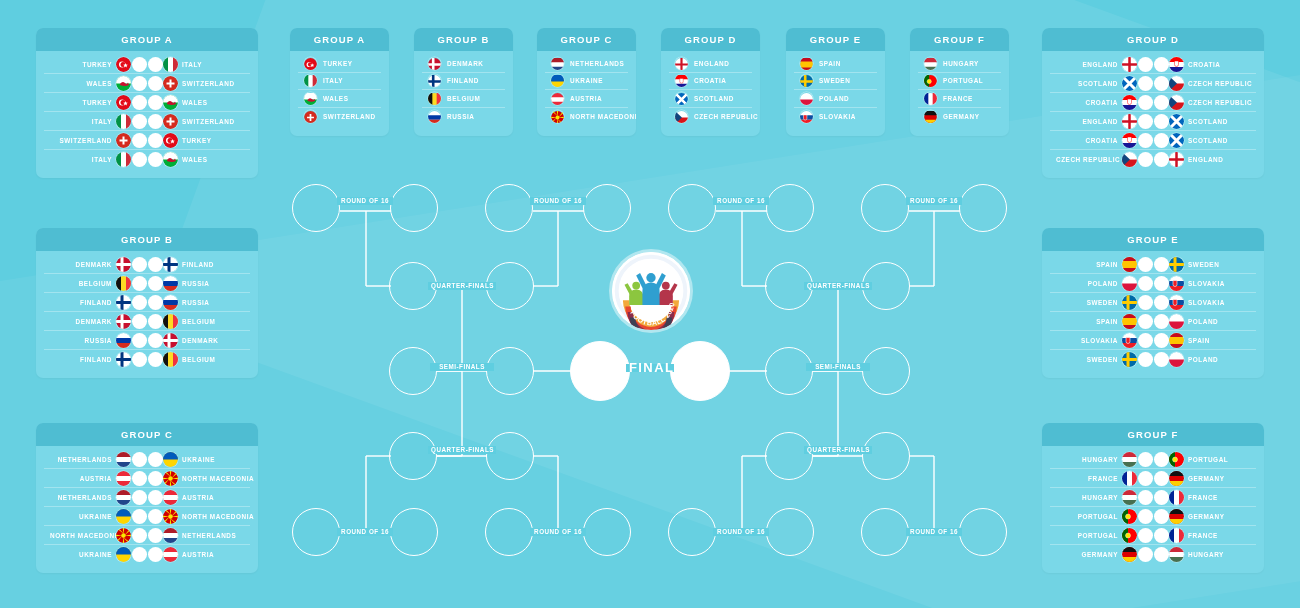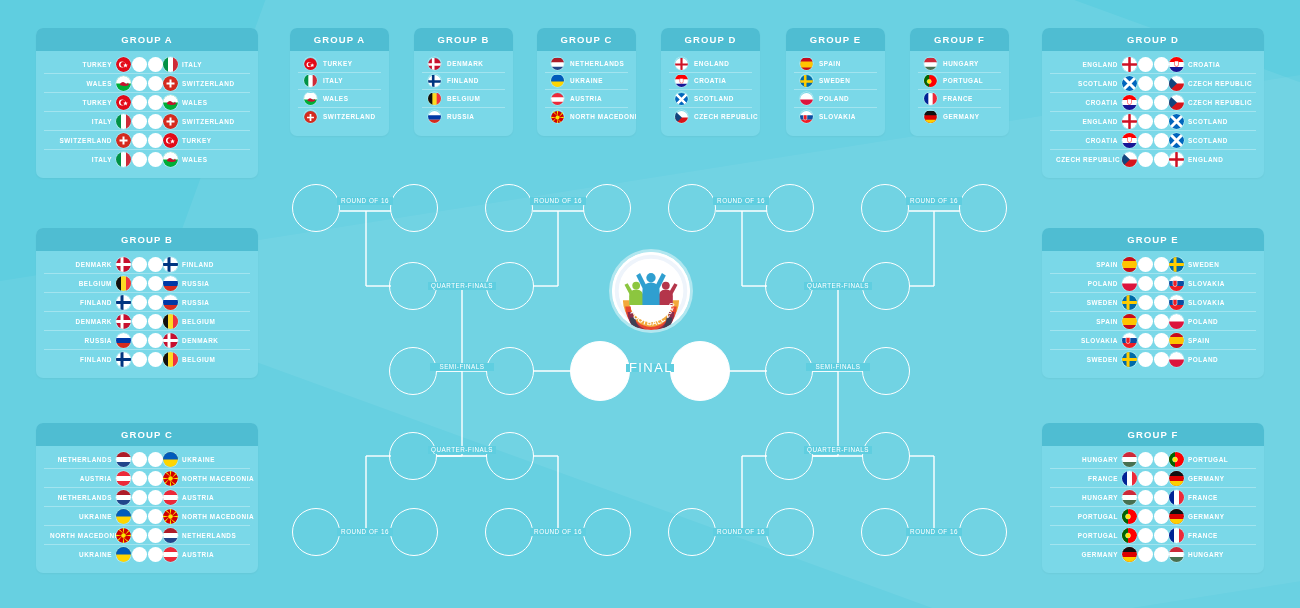--- a/index.html
+++ b/index.html
@@ -94,21 +94,21 @@
     position: absolute;
     border: 1.4px solid #ffffff;
     border-radius: 50%;
     background: transparent;
   }
   .bnode.filled { background: #ffffff; border-color: #ffffff; }
   .blabel {
     position: absolute;
     color: #ffffff;
     font-size: 6.3px;
-    font-weight: normal;
+    font-weight: bold;
     letter-spacing: 0.5px;
     white-space: nowrap;
     text-align: center;
     background: #5fcee0;
     padding: 0 3px;
     line-height: 8px;
   }
   .blabel.final {
     font-size: 13px;
     letter-spacing: 1.4px;

